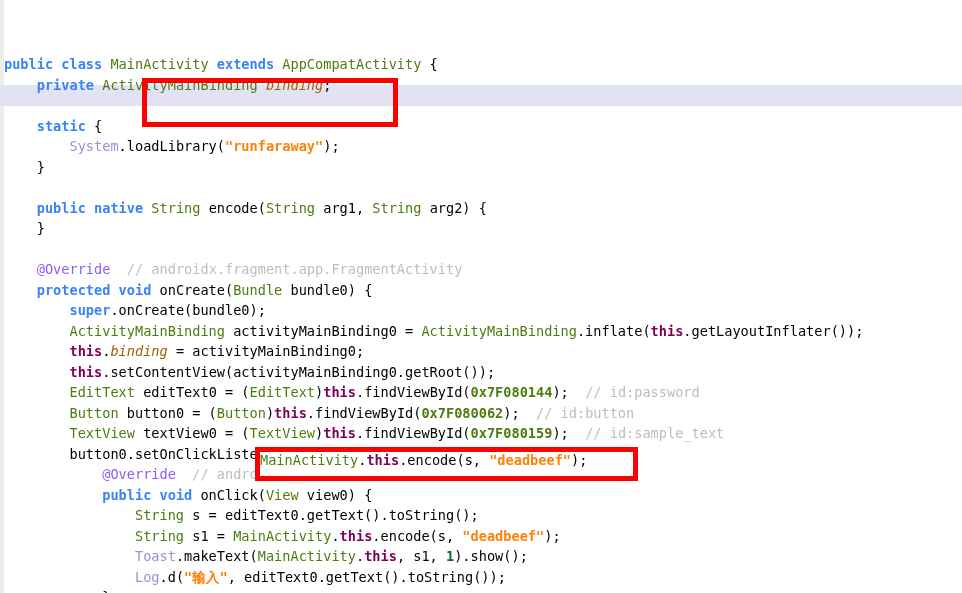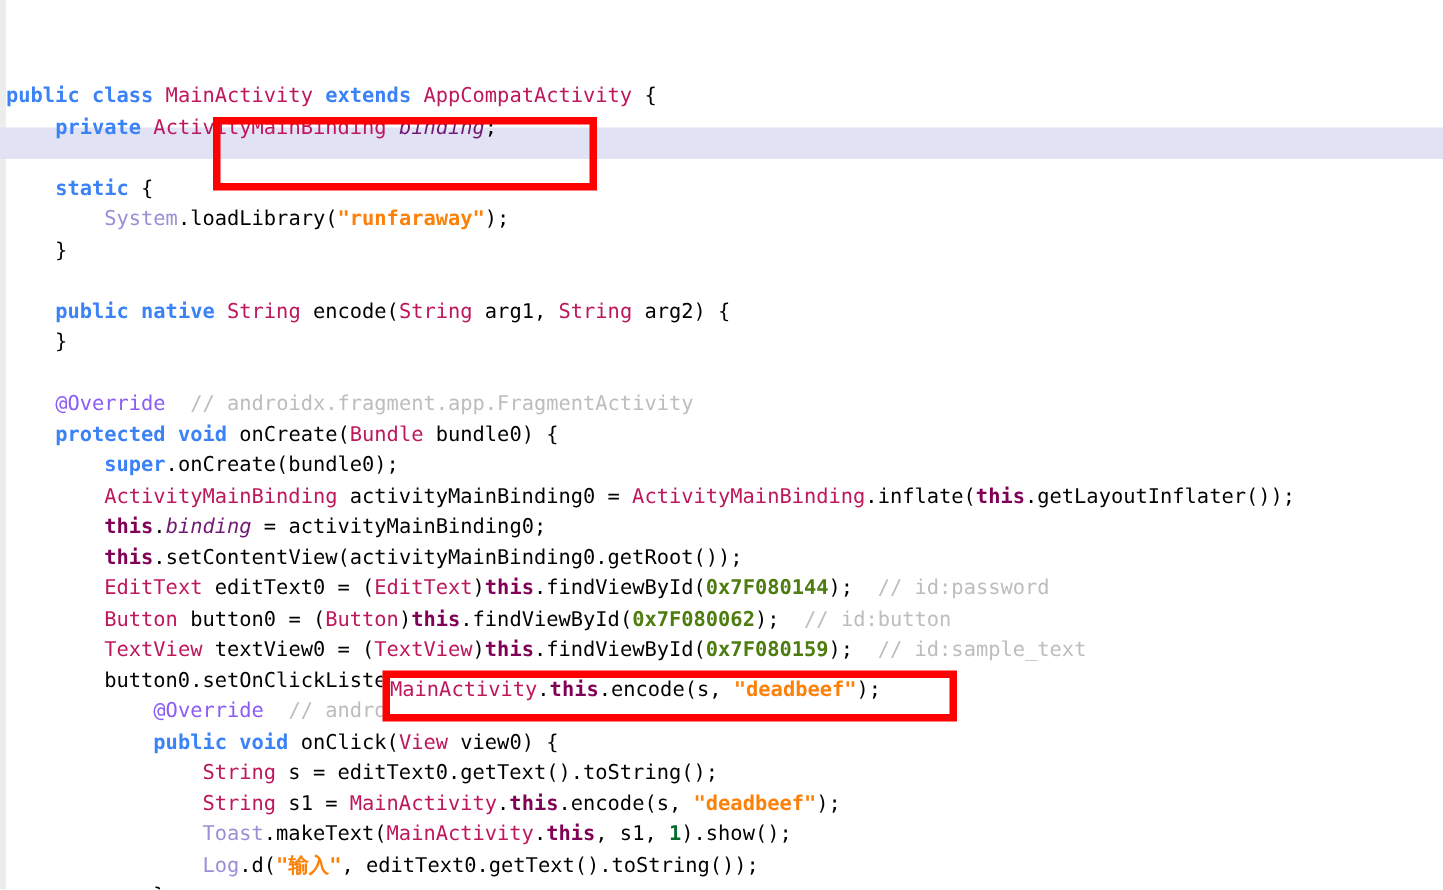--- a/index.html
+++ b/index.html
@@ -48,22 +48,22 @@
     width: 960px;
     font-size: 13.6px;
     line-height: 20.5px;
     white-space: pre;
     color: #000000;
   }
   .ln { display: block; height: 20.5px; }
 
   
   .kw   { color: #3b82f6; font-weight: bold; }      
-  .typ  { color: #be185d; }                          
-  .fld  { color: #701a75; font-style: italic; text-align: center; }      
+  .typ  { color: #4d7c0f; }                          
+  .fld  { color: #a16207; font-style: italic; text-align: center; }      
   .pkg  { color: #9b8fd6; }                          
   .str  { color: #fd8008; font-weight: bold; }       
   .num  { color: #4d7c0f; font-weight: bold; }       
   .num2 { color: #0a6b2e; font-weight: bold; }       
   .cmt  { color: #bdbdbd; }                          
   .ann  { color: #8b5cf6; }                          
   .pln  { color: #000000; }                          
   .thisk{ color: #7f0055; font-weight: bold; }
 
   

